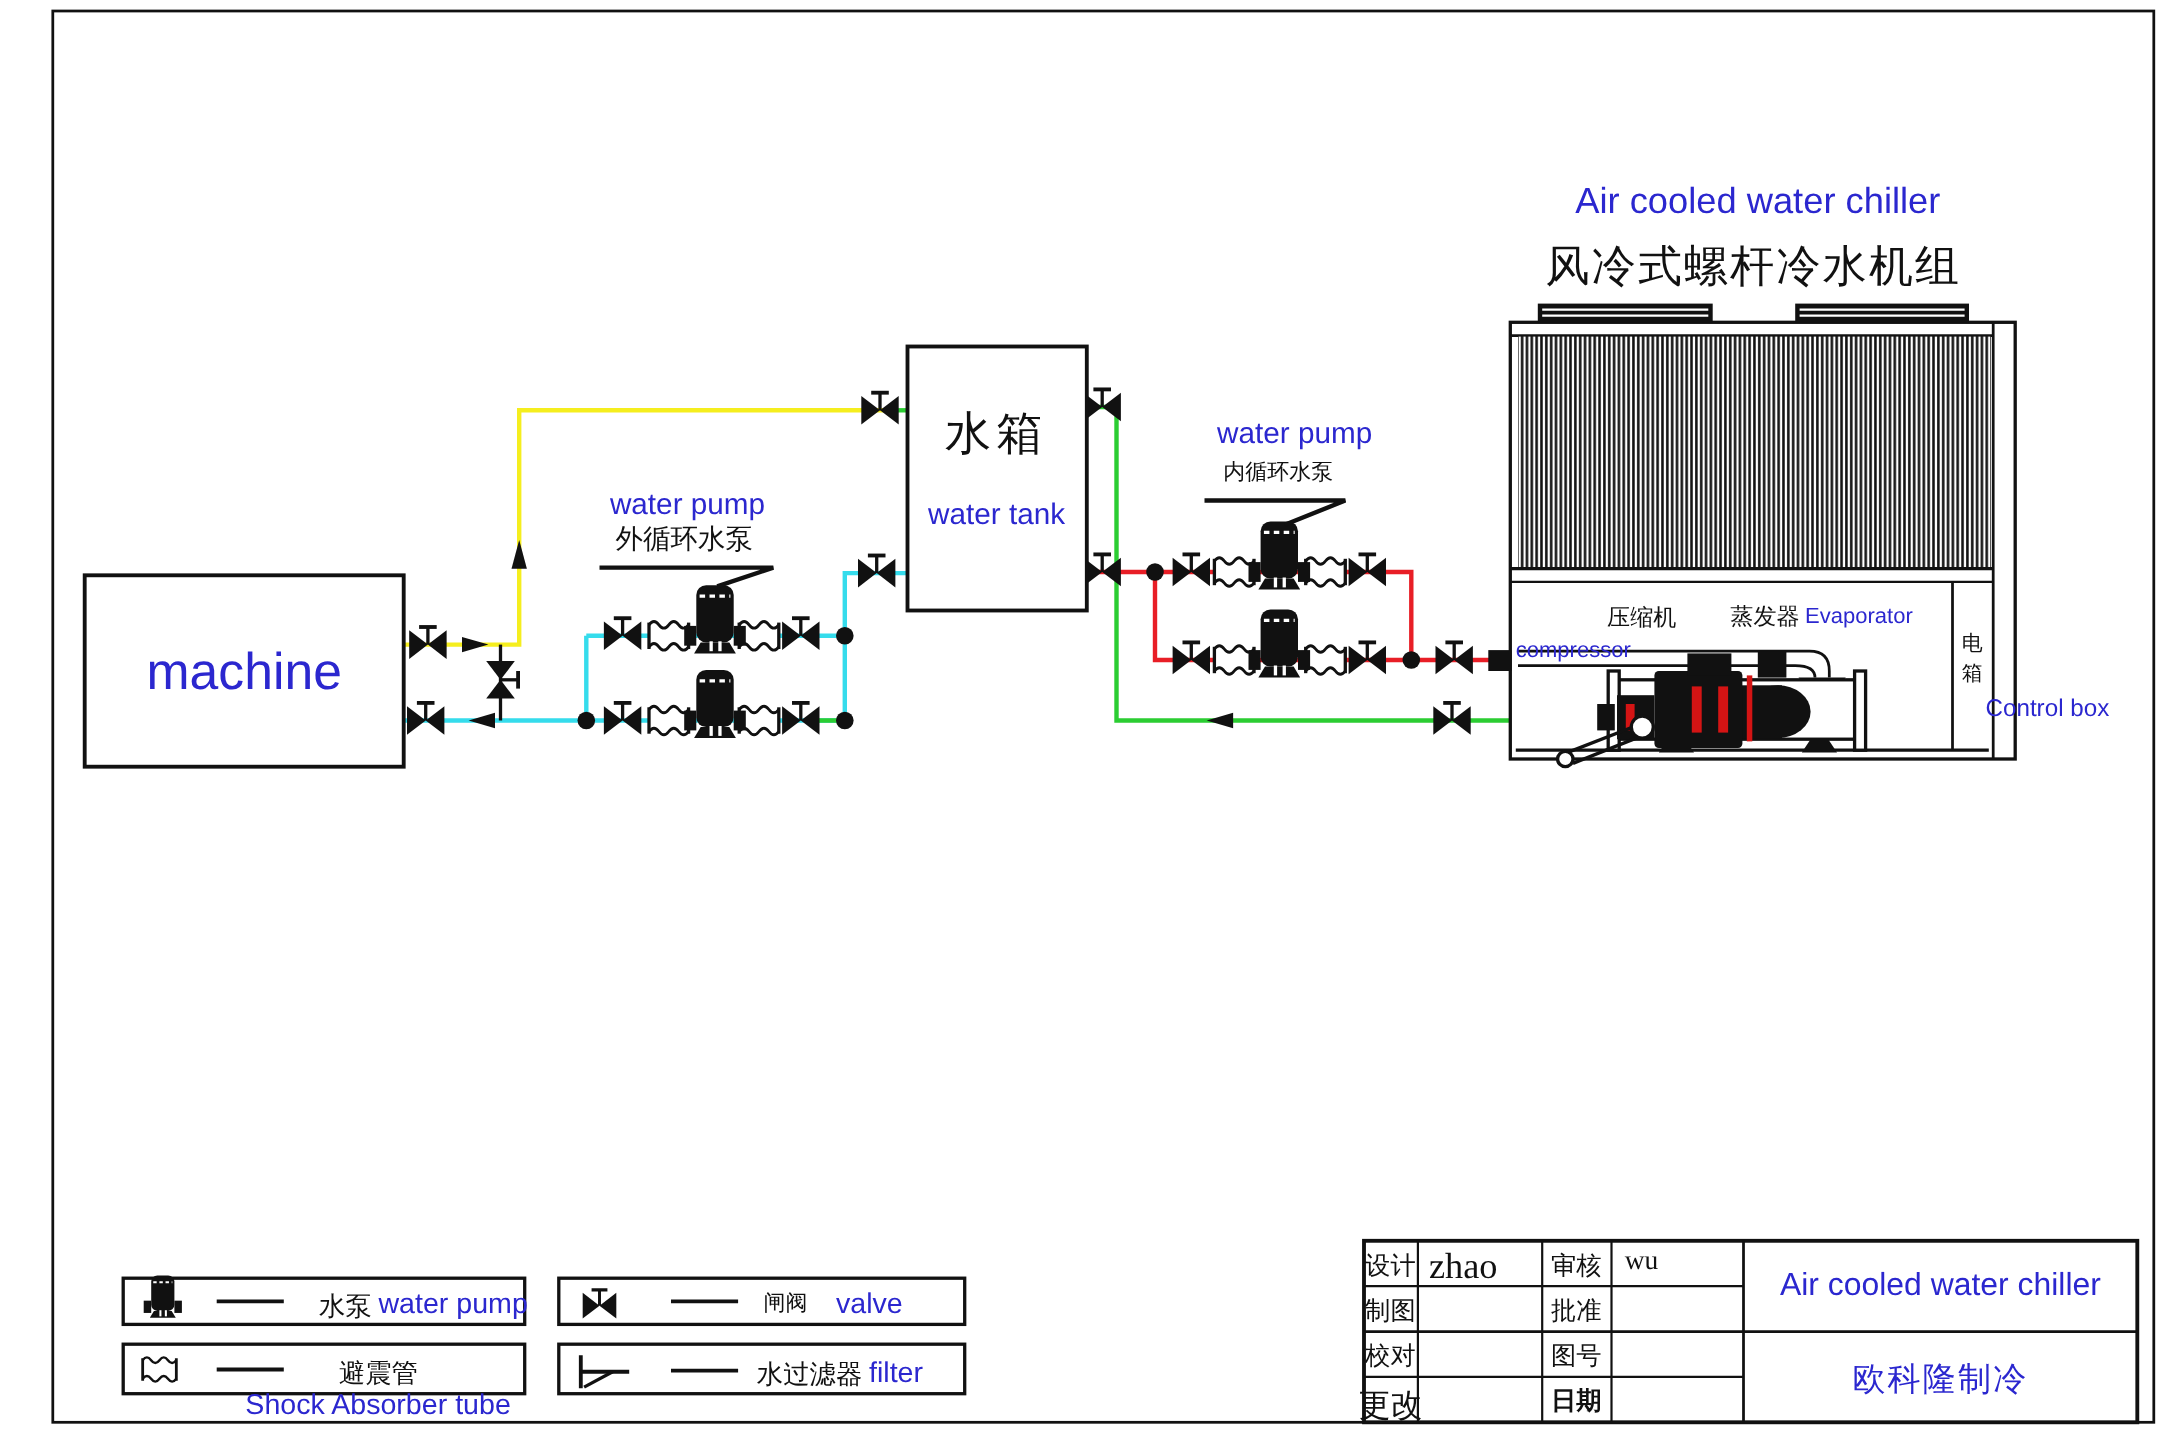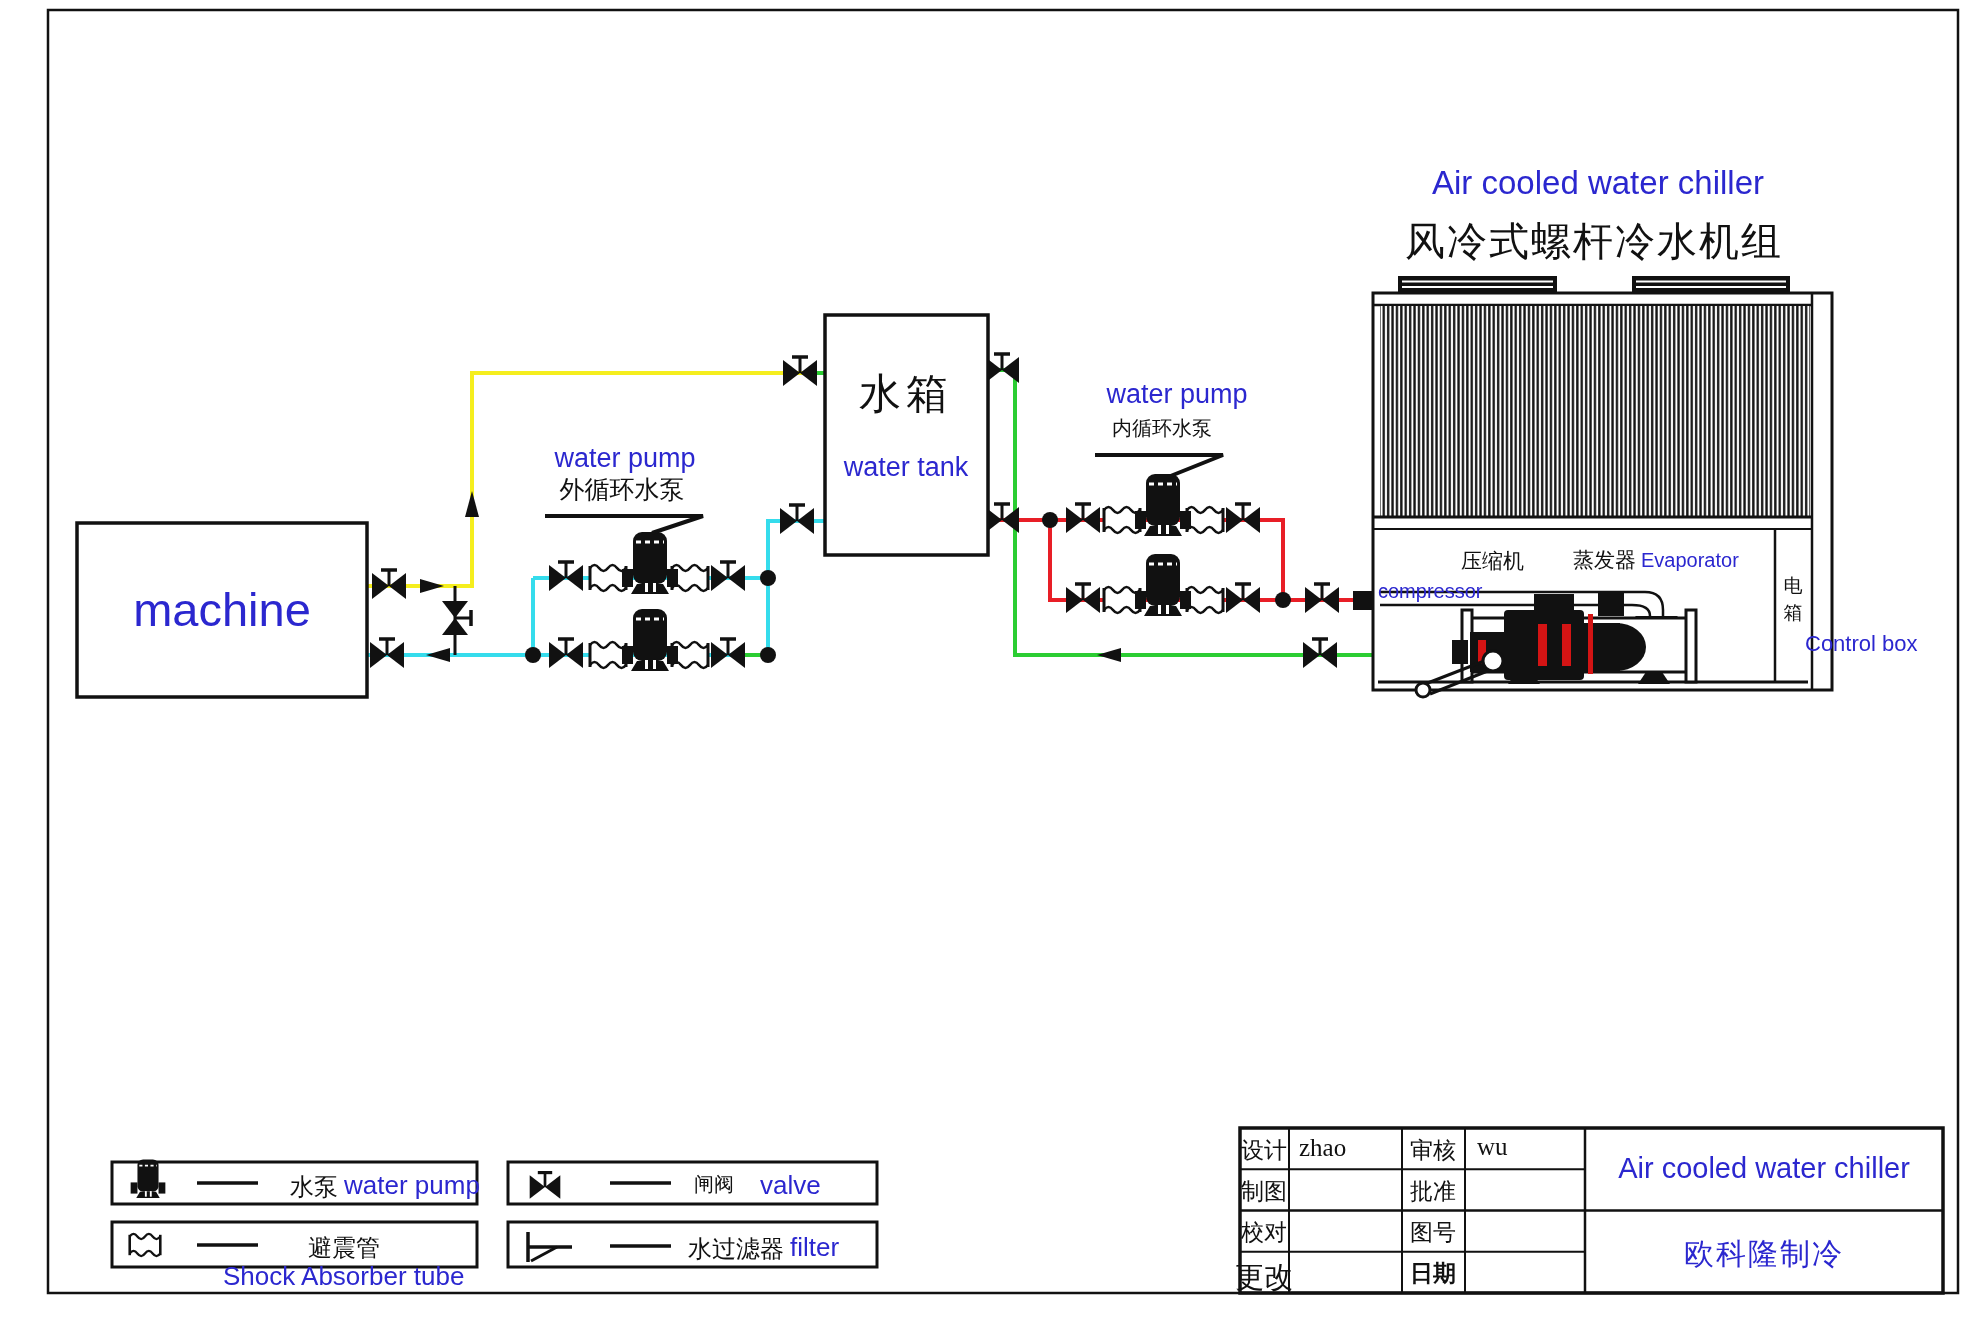--- a/index.html
+++ b/index.html
@@ -242,21 +242,21 @@
 <div class="t zh" style="left:290px;top:1171px;font-size:24px;">水泵</div>
 <div class="t en blue" style="left:344px;top:1170px;font-size:26px;">water pump</div>
 <div class="t zh" style="left:308px;top:1232px;font-size:24px;">避震管</div>
 <div class="t en blue" style="left:223px;top:1261px;font-size:26px;">Shock Absorber tube</div>
 <div class="t zh" style="left:694px;top:1171px;font-size:20px;">闸阀</div>
 <div class="t en blue" style="left:760px;top:1170px;font-size:26px;">valve</div>
 <div class="t zh" style="left:688px;top:1233px;font-size:24px;">水过滤器</div>
 <div class="t en blue" style="left:790px;top:1232px;font-size:26px;">filter</div>
 
 <div class="t c zh" style="left:1264px;top:1135px;font-size:23px;">设计</div>
-<div class="t zh" style="left:1299px;top:1134px;font-size:25px;">zhao</div>
+<div class="t zh" style="left:1299px;top:1134px;font-size:33px;">zhao</div>
 <div class="t c zh" style="left:1433px;top:1135px;font-size:23px;">审核</div>
 <div class="t zh" style="left:1477px;top:1133px;font-size:25px;">wu</div>
 <div class="t c zh" style="left:1264px;top:1176px;font-size:23px;">制图</div>
 <div class="t c zh" style="left:1433px;top:1176px;font-size:23px;">批准</div>
 <div class="t c zh" style="left:1264px;top:1217px;font-size:23px;">校对</div>
 <div class="t c zh" style="left:1433px;top:1217px;font-size:23px;">图号</div>
 <div class="t c zh" style="left:1264px;top:1258px;font-size:29px;">更改</div>
 <div class="t c zh" style="left:1433px;top:1258px;font-size:23px;font-weight:bold;">日期</div>
 <div class="t c en blue" style="left:1764px;top:1152px;font-size:29px;">Air cooled water chiller</div>
 <div class="t c zh blue" style="left:1764px;top:1234px;font-size:30px;letter-spacing:2px;">欧科隆制冷</div>

